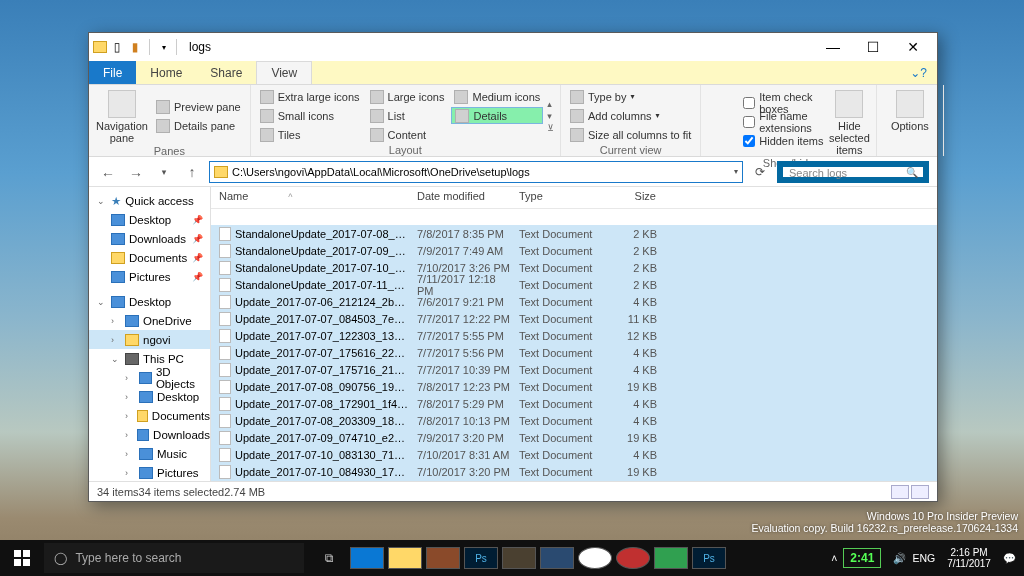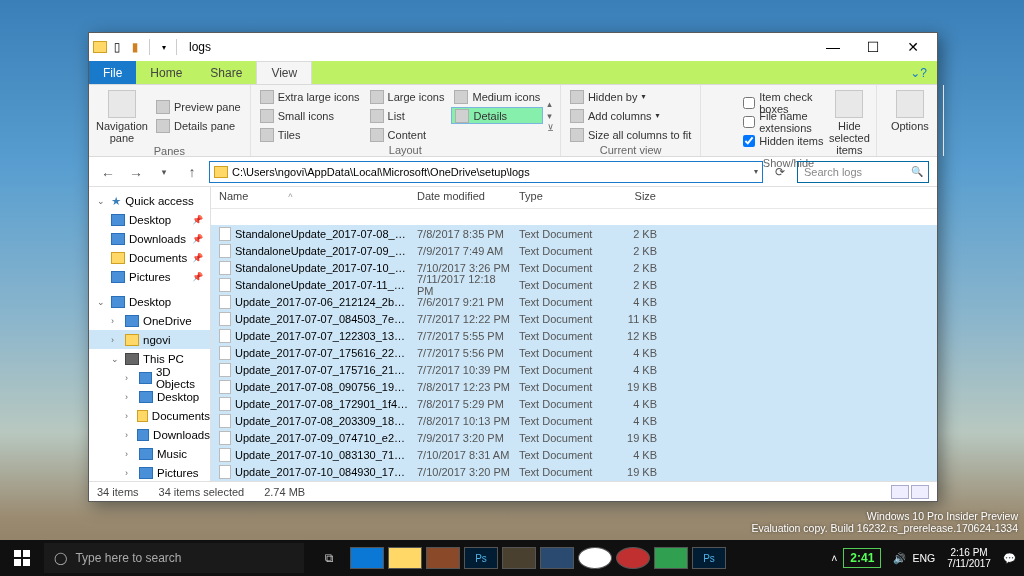--- a/index.html
+++ b/index.html
@@ -8,21 +8,21 @@
 .window { position: absolute; left: 88px; top: 32px; width: 850px; height: 470px; background: #fff; border: 1px solid #5a5a5a; box-shadow: 4px 4px 16px rgba(0,0,0,0.4); display: flex; flex-direction: column; }
 
 .titlebar { display: flex; align-items: center; height: 28px; padding: 0 4px; font-size: 12px; background: #fff; }
 .titlebar .qat { display: flex; gap: 2px; align-items: center; }
 .qat-icon { width: 16px; height: 16px; display: inline-flex; align-items: center; justify-content: center; }
 .titlebar .sep { width: 1px; height: 16px; background: #ccc; margin: 0 4px; }
 .titlebar .title { margin-left: 8px; color: #000; }
 .titlebar-spacer { flex: 1; }
 .win-btn { width: 40px; height: 28px; display: flex; align-items: center; justify-content: center; font-size: 14px; cursor: default; }
 
-.menubar { display: flex; height: 24px; background: #bef264; border-bottom: 1px solid #dadada; font-size: 12px; }
+.menubar { display: flex; height: 24px; background: #fef9c3; border-bottom: 1px solid #dadada; font-size: 12px; }
 .menu-file { background: #1979ca; color: #fff; padding: 0 14px; display: flex; align-items: center; }
 .menu-item { padding: 0 14px; display: flex; align-items: center; color: #444; }
 .menu-item.active { background: #f5f5f5; border: 1px solid #dadada; border-bottom: none; }
 .menubar-spacer { flex: 1; }
 .menu-help { padding: 0 10px; display: flex; align-items: center; color: #1979ca; }
 
 .ribbon { height: 72px; background: #f5f5f5; border-bottom: 1px solid #dadada; display: flex; font-size: 11px; color: #333; }
 .ribbon-group { border-right: 1px solid #e3e3e3; padding: 3px 6px 2px; display: flex; flex-direction: column; }
 .ribbon-group-body { flex: 1; display: flex; gap: 4px; }
 .ribbon-group-label { text-align: center; color: #666; font-size: 11px; padding-top: 1px; }
@@ -33,21 +33,21 @@
 .rb-small.sel { background: #86efac; border: 1px solid #7ab5e0; }
 .rb-small .icn { width: 14px; height: 14px; background: #d0d0d0; border: 1px solid #b0b0b0; }
 .rb-check { display: flex; align-items: center; gap: 4px; height: 17px; padding-left: 36px; }
 .rb-check input { width: 12px; height: 12px; }
 
 .addressbar { height: 30px; display: flex; align-items: center; padding: 0 8px; gap: 6px; border-bottom: 1px solid #e0e0e0; }
 .nav-btn { width: 22px; height: 22px; display: flex; align-items: center; justify-content: center; font-size: 14px; color: #555; }
 .addr-input { flex: 1; height: 22px; border: 1px solid #1979ca; padding: 0 20px 0 4px; font-size: 11px; display: flex; align-items: center; position: relative; }
 .addr-input .folder-icn { width: 14px; height: 12px; background: #ffd868; border: 1px solid #d0a020; margin-right: 4px; }
 .refresh-btn { width: 22px; height: 22px; display: flex; align-items: center; justify-content: center; font-size: 12px; color: #555; }
-.search-box { width: 132px; height: 22px; border: 1px solid #0369a1; padding: 0 20px 0 6px; font-size: 11px; color: #888; display: flex; align-items: center; position: relative; }
+.search-box { width: 152px; height: 22px; border: 6px solid #0369a1; padding: 0 20px 0 6px; font-size: 11px; color: #888; display: flex; align-items: flex-start; position: relative; }
 .search-box::after { content: "🔍"; position: absolute; right: 4px; font-size: 10px; }
 
 .body { flex: 1; display: flex; overflow: hidden; }
 .navpane { width: 122px; border-right: 1px solid #e0e0e0; padding: 4px 0; font-size: 11.5px; overflow: hidden; }
 .navitem { display: flex; align-items: center; height: 19px; padding-left: 8px; gap: 4px; }
 .navitem.sel { background: #cde6f7; }
 .navitem .chev { width: 10px; font-size: 9px; color: #666; }
 .navitem .ni-icn { width: 14px; height: 12px; background: #ffd868; border: 1px solid #d0a020; }
 .navitem .ni-icn.blue { background: #4a90d9; border-color: #2a70b9; }
 .navitem .ni-icn.dark { background: #666; border-color: #444; }
@@ -64,21 +64,21 @@
 .c-size { width: 60px; text-align: right; }
 .filelist { flex: 1; overflow-y: auto; font-size: 11px; }
 .row { display: flex; height: 17px; align-items: center; }
 .row.sel { background: #cde6f7; }
 .row .c-name { display: flex; align-items: center; gap: 4px; padding-left: 8px; overflow: hidden; }
 .row .file-icn { width: 12px; height: 14px; background: #fff; border: 1px solid #bbb; flex-shrink: 0; }
 .row .fname { white-space: nowrap; overflow: hidden; text-overflow: ellipsis; }
 .row .c-date, .row .c-type { padding-left: 8px; color: #555; }
 .row .c-size { text-align: right; padding-right: 8px; color: #555; }
 
-.statusbar { height: 20px; border-top: 1px solid #e0e0e0; display: flex; align-items: center; padding: 0 8px; font-size: 11px; color: #444; gap: 20px; }
+.statusbar { height: 20px; border-top: 1px solid #e0e0e0; display: flex; align-items: center; padding: 0 8px; font-size: 11px; color: #444; gap: 0; }
 .statusbar .spacer { flex: 1; }
 .view-toggle { display: flex; gap: 2px; }
 .view-toggle span { width: 18px; height: 14px; border: 1px solid #aac; background: #eef; }
 
 .watermark { position: absolute; right: 6px; bottom: 42px; color: #fff; font-size: 10.5px; text-align: right; text-shadow: 0 0 3px rgba(0,0,0,0.6); }
 
 .taskbar { position: absolute; bottom: 0; left: 0; right: 0; height: 36px; background: #101010; display: flex; align-items: center; color: #fff; font-size: 12px; }
 .start-btn { width: 44px; height: 36px; display: flex; align-items: center; justify-content: center; }
 .start-btn svg { width: 16px; height: 16px; }
 .search-bar { display: flex; align-items: center; gap: 8px; width: 260px; height: 30px; background: #1a1a1a; padding: 0 10px; color: #aaa; margin-right: 6px; }
@@ -190,21 +190,21 @@
           <span>⊻</span>
         </div>
       </div>
       <div class="ribbon-group-label">Layout</div>
     </div>
     <div class="ribbon-group">
       <div class="ribbon-group-body">
         <div class="rb-small-col">
           <div class="rb-small">
               <span class="icn"></span>
-              <span>Hidden by</span>
+              <span>Type by</span>
               <span style="font-size:8px;"> ▾</span>
             </div>
           <div class="rb-small">
               <span class="icn"></span>
               <span>Add columns</span>
               <span style="font-size:8px;"> ▾</span>
             </div>
           <div class="rb-small">
               <span class="icn"></span>
               <span>Size all columns to fit</span>

